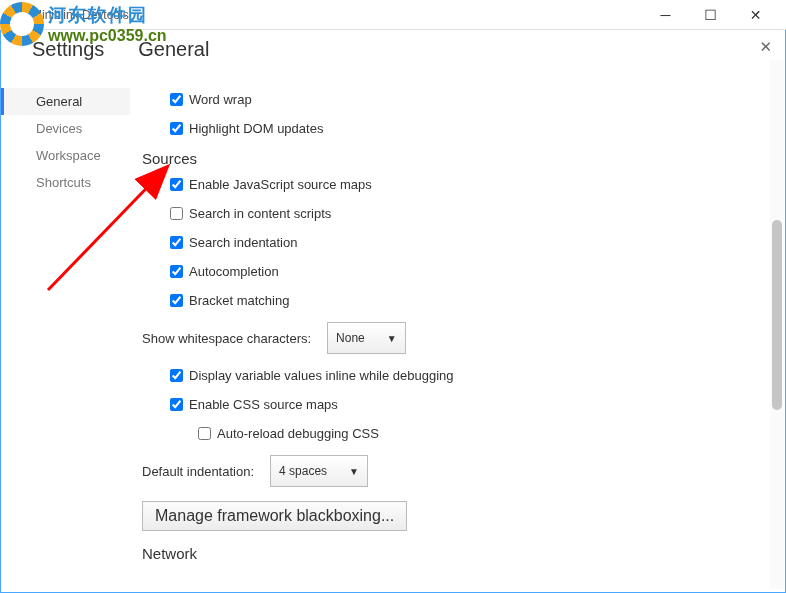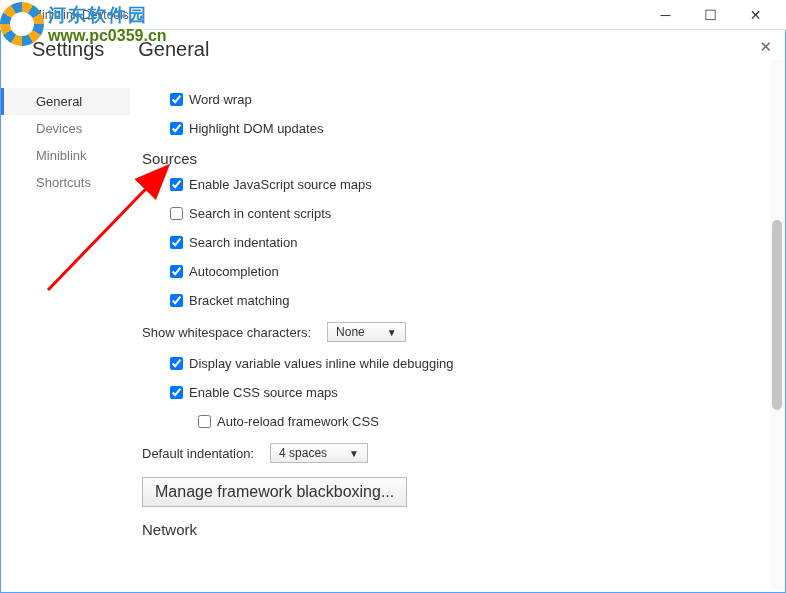--- a/index.html
+++ b/index.html
@@ -29,21 +29,21 @@
 .sidebar { width: 130px; padding: 12px 0; }
 .sidebar-item { padding: 6px 0 6px 32px; font-size: 13px; color: #777; cursor: pointer; border-left: 4px solid transparent; }
 .sidebar-item.active { color: #333; border-left: 4px solid #3b78e7; background: #f5f5f5; }
 
 .main { flex: 1; padding: 10px 18px 0 40px; overflow-y: auto; position: relative; }
 .opt-row { margin: 6px 0 14px 0; display: flex; align-items: center; gap: 6px; color: #333; }
 .opt-row input[type=checkbox] { width: 13px; height: 13px; }
 .indented { margin-left: 28px; }
 .section-h { font-size: 15px; color: #333; margin: 8px 0 10px 0; }
 .label-inline { color: #333; margin-right: 10px; }
-.select { display: inline-flex; align-items: center; border: 1px solid #bbb; background: linear-gradient(#fff,#eee); padding: 2px 8px; font-size: 12px; cursor: pointer; gap: 22px; }
+.select { display: inline-flex; align-items: center; border: 1px solid #bbb; background: linear-gradient(#fff,#eee); padding: 8px 8px; font-size: 12px; cursor: pointer; gap: 22px; }
 .select .arrow { font-size: 10px; }
 .btn { border: 1px solid #bbb; background: linear-gradient(#fcfcfc,#ececec); padding: 5px 12px; font-size: 16px; cursor: pointer; color: #333; }
 
 .scroll-track { position: absolute; right: 2px; top: 60px; bottom: 4px; width: 14px; background: #fafafa; }
 .scroll-thumb { position: absolute; left: 2px; right: 2px; top: 160px; height: 190px; background: #c5c5c5; border-radius: 6px; }
 
 .arrow-annot { position: absolute; left: 48px; top: 150px; z-index: 50; pointer-events: none; }
 .arrow-annot svg { overflow: visible; }
 
 .outer-border { position:absolute; inset:0; border:1px solid #4aa7ff; pointer-events:none; }
@@ -76,21 +76,21 @@
 <div class="panel-header">
   <h1>Settings</h1>
   <h2>General</h2>
   <div class="close-x">✕</div>
 </div>
 
 <div class="content">
   <div class="sidebar">
     <div class="sidebar-item active"><span>General</span></div>
     <div class="sidebar-item"><span>Devices</span></div>
-    <div class="sidebar-item"><span>Miniblink</span></div>
+    <div class="sidebar-item"><span>Workspace</span></div>
     <div class="sidebar-item"><span>Shortcuts</span></div>
   </div>
 
   <div class="main">
 
     <div class="opt-row">
       <input type="checkbox" checked="" style="">
       <span>Word wrap</span>
     </div>
 
@@ -139,21 +139,21 @@
       <span>Display variable values inline while debugging</span>
     </div>
 
     <div class="opt-row">
       <input type="checkbox" checked="" style="">
       <span>Enable CSS source maps</span>
     </div>
 
     <div class="opt-row indented">
       <input type="checkbox" style="">
-      <span>Auto-reload framework CSS</span>
+      <span>Auto-reload debugging CSS</span>
     </div>
 
     <div class="opt-row" style="margin-left:-28px;">
       <span class="label-inline">Default indentation:</span>
       <div class="select">
         <span>4 spaces</span>
         <span class="arrow">▼</span>
       </div>
     </div>
 

